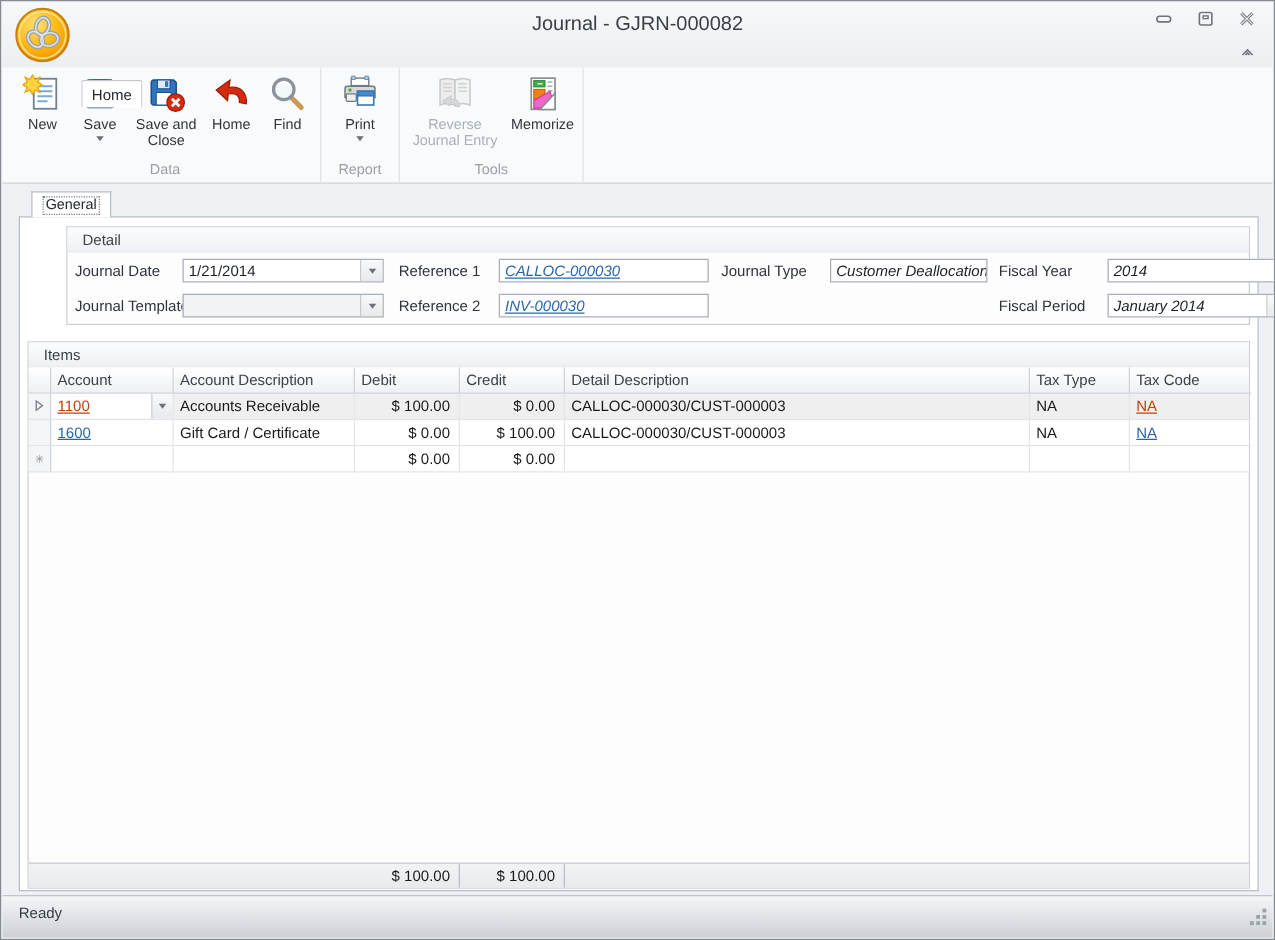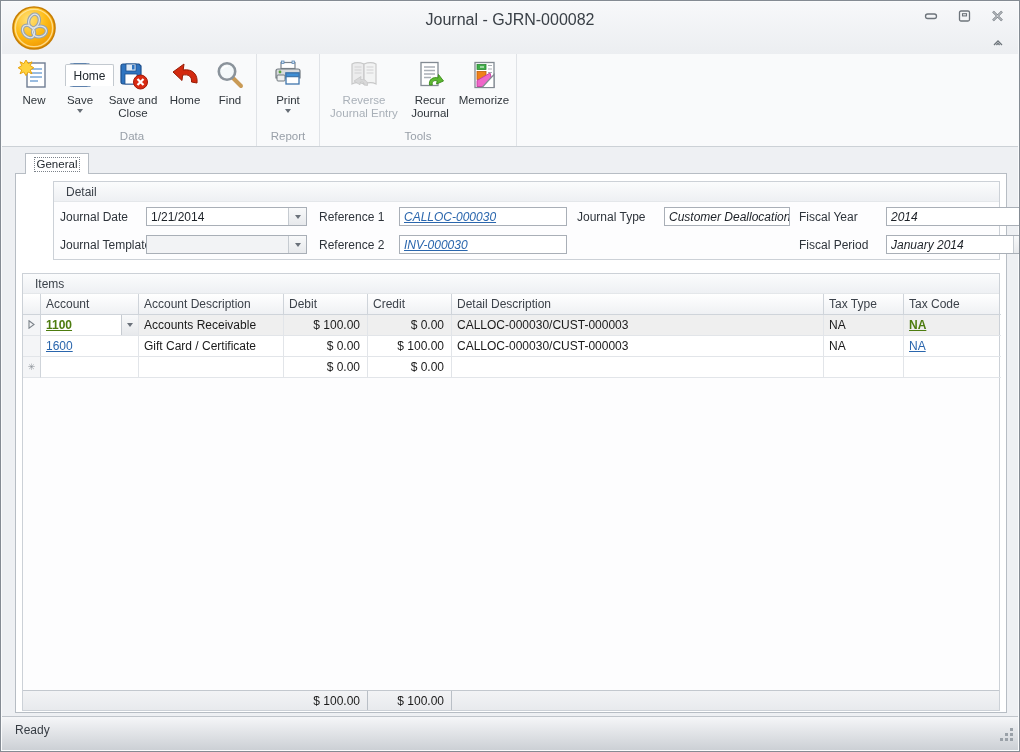--- a/index.html
+++ b/index.html
@@ -101,21 +101,21 @@
     border-left:1px solid #c6cbd1;
     display:flex; align-items:center; justify-content:center;
   }
   .caret-down {
     width:0; height:0;
     border-left:3.5px solid transparent; border-right:3.5px solid transparent;
     border-top:4px solid #6a717a;
   }
   .italic { font-style:italic; }
   .link { color:#2a66ad; text-decoration:underline; cursor:pointer; }
-  .dark-link { color:#4d7c0f; text-decoration:underline; cursor:pointer;font-weight:bold; }
+  .dark-link { color:#c2410c; text-decoration:underline; cursor:pointer; }
 
   
   .r1 { top:25px; } .r2 { top:53px; }
   .lr1 { top:28px; } .lr2 { top:56px; }
 
   
   .grid { position:absolute; top:20px; left:0; right:0; }
   .grid-row, .grid-head, .totals-row {
     display:grid;
     grid-template-columns:18px 98px 145px 84px 84px 372px 80px 97px;
@@ -327,32 +327,20 @@
               <path d="M16 5 C12 3.5 7 3.5 4 5 V25 C7 23.5 12 23.5 16 25 Z" fill="#dfe2e5" stroke="#9aa1a8" stroke-width="1.2"></path>
               <path d="M16 5 C20 3.5 25 3.5 28 5 V25 C25 23.5 20 23.5 16 25 Z" fill="#eceeef" stroke="#9aa1a8" stroke-width="1.2"></path>
               <g stroke="#aeb4ba" stroke-width="1.1">
                   <path d="M6.5 8h7M6.5 11h7M6.5 14h7M18.5 8h7M18.5 11h7M18.5 14h7"></path>
                 </g>
               <path d="M6 22 L13 17.5 L12.6 20.6 C17 20 20 22 19.5 26.5 L16 26 C16.3 23.4 14.6 22.4 12.3 23 L12 25.8 Z" fill="#b9bfc5" stroke="#979ea5" stroke-width="0.8"></path>
             </svg>
           </span>
           <span>Reverse Journal Entry</span>
         </div>
-        <div class="rbtn w-recur">
-          <span class="icon32">
-            <svg width="32" height="32" viewBox="0 0 32 32">
-              <rect x="7" y="3.5" width="17" height="23" fill="#ffffff" stroke="#828a92" stroke-width="1.3"></rect>
-              <g stroke="#a9afb6" stroke-width="1.3">
-                  <path d="M10 8h11M10 11.5h11M10 15h11M10 18.5h7"></path>
-                </g>
-              <path d="M15.5 26 C14.5 20.5 19 17.5 24 19 L24.5 15.5 L29.5 22 L22.5 25 L23.2 21.8 C19.8 21 17.6 22.4 18.3 26 Z" fill="#5cb832" stroke="#3a8a18" stroke-width="0.9"></path>
-            </svg>
-          </span>
-          <span>Recur Journal</span>
-        </div>
         <div class="rbtn w-mem">
           <span class="icon32">
             <svg width="32" height="32" viewBox="0 0 32 32">
               <rect x="7" y="3.5" width="19" height="25" fill="#ffffff" stroke="#828a92" stroke-width="1.3"></rect>
               <g stroke="#a9afb6" stroke-width="1.2">
                   <path d="M20 6.5h4M20 10h4M20 13.5h4"></path>
                 </g>
               <rect x="9" y="5.5" width="9" height="5" fill="#3fae49" stroke="#2c8433" stroke-width="0.8"></rect>
               <path d="M12 8 h4" stroke="#dff2df" stroke-width="1.2"></path>
               <rect x="9" y="12.5" width="9" height="8" fill="#f08019" stroke="#c05f08" stroke-width="0.8"></rect>

